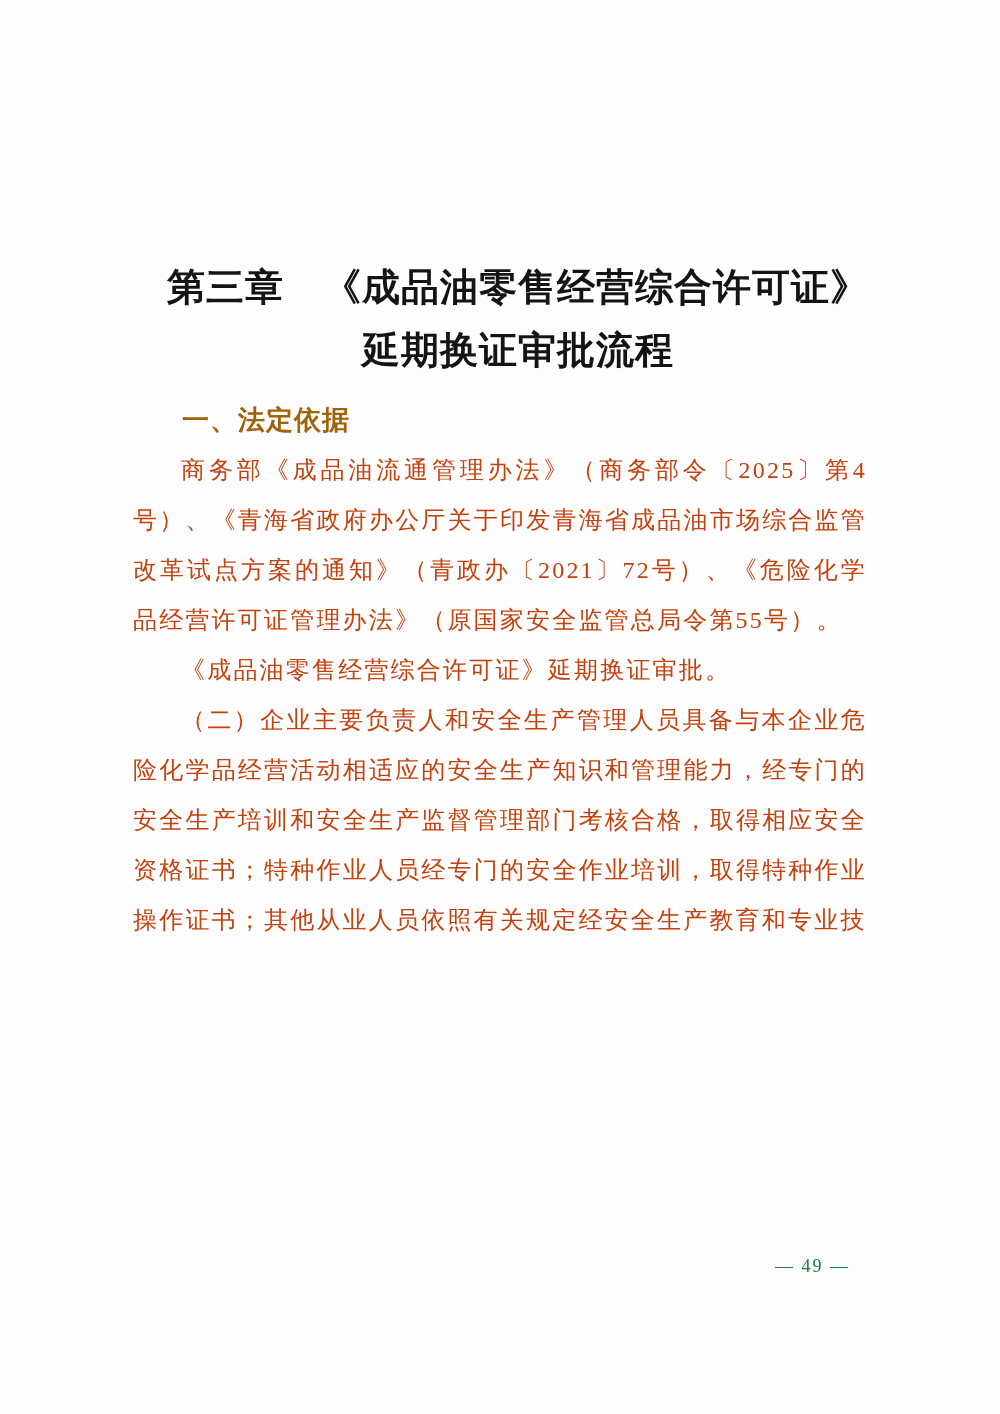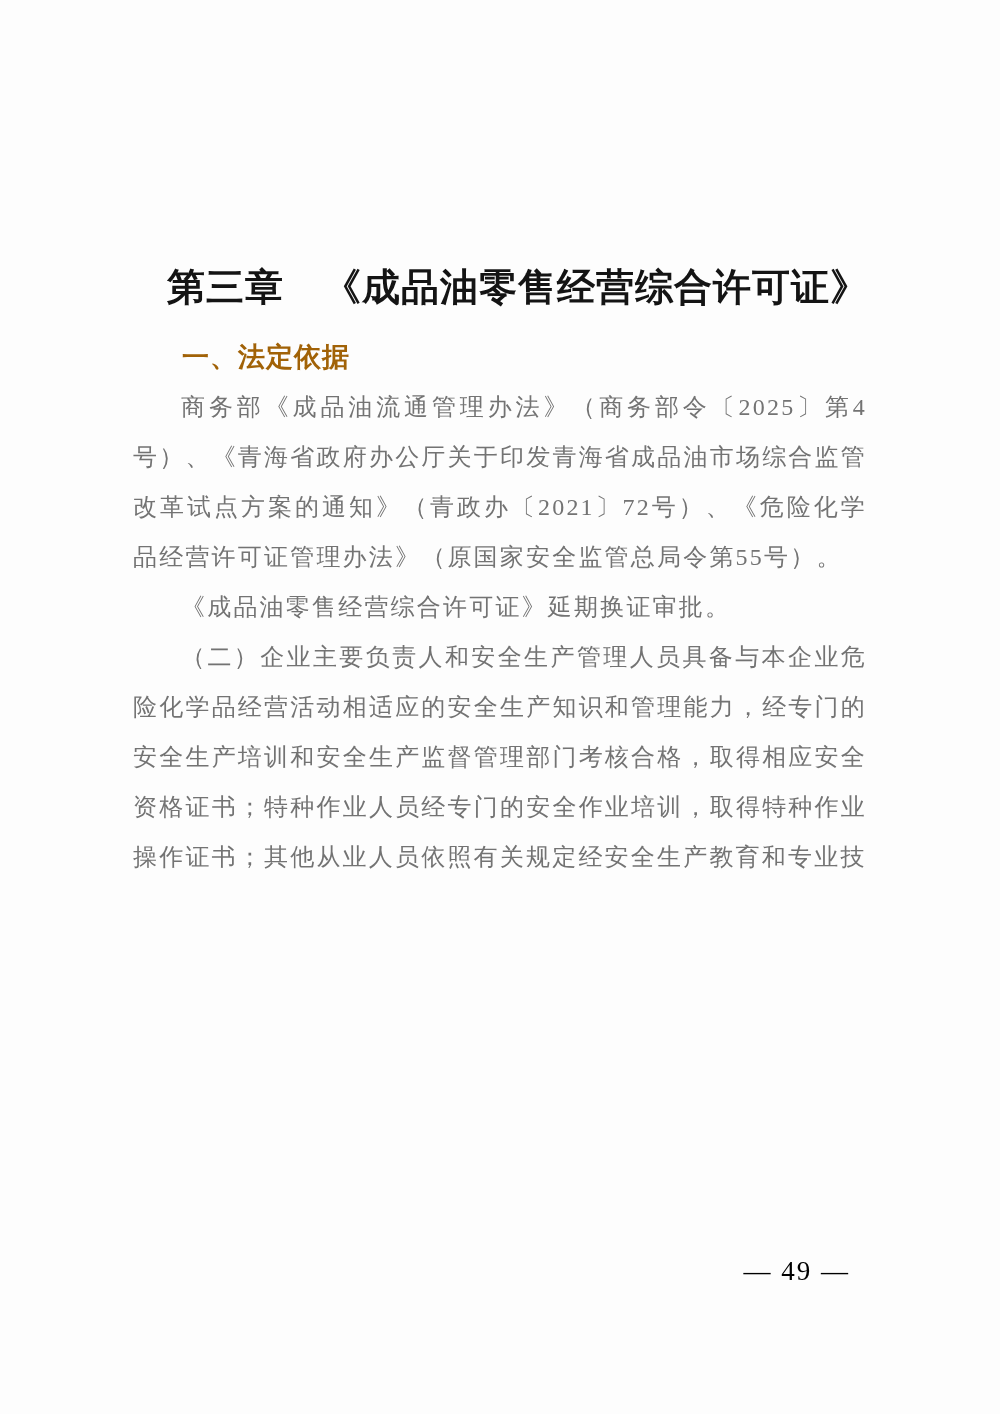--- a/index.html
+++ b/index.html
@@ -48,43 +48,44 @@
   }
   
   .body-par {
     font-size: 24px;
     line-height: 50px;
     letter-spacing: 2.2px;
     text-align: justify;
     text-justify: inter-ideograph;
     text-indent: 2em;
     margin: 0;
-    color: #737373;
+    color: #c2410c;
   }
   
   .page-footer {
     position: absolute;
     top: 1256px;
     right: 150px;
   }
   .page-number {
     font-family: "Liberation Serif", serif;
-    font-size: 27px;
+    font-size: 18px;
     letter-spacing: 2px;
-    color: #000000;
+    color: #15803d;
     text-align: center;
   }
 </style>
 </head>
 <body>
 
 <div class="page">
 
   <header class="doc-title">
     <div>第三章　《成品油零售经营综合许可证》</div>
+    <div>延期换证审批流程</div>
   </header>
 
   <main class="doc-body">
 
     <h2 class="sec-heading">一、法定依据</h2>
     <p class="body-par">商务部《成品油流通管理办法》（商务部令〔2025〕第4号）、《青海省政府办公厅关于印发青海省成品油市场综合监管改革试点方案的通知》（青政办〔2021〕72号）、《危险化学品经营许可证管理办法》（原国家安全监管总局令第55号）。</p>
 
     <p class="body-par">《成品油零售经营综合许可证》延期换证审批。</p>
 
     <p class="body-par">（二）企业主要负责人和安全生产管理人员具备与本企业危险化学品经营活动相适应的安全生产知识和管理能力，经专门的安全生产培训和安全生产监督管理部门考核合格，取得相应安全资格证书；特种作业人员经专门的安全作业培训，取得特种作业操作证书；其他从业人员依照有关规定经安全生产教育和专业技</p>

